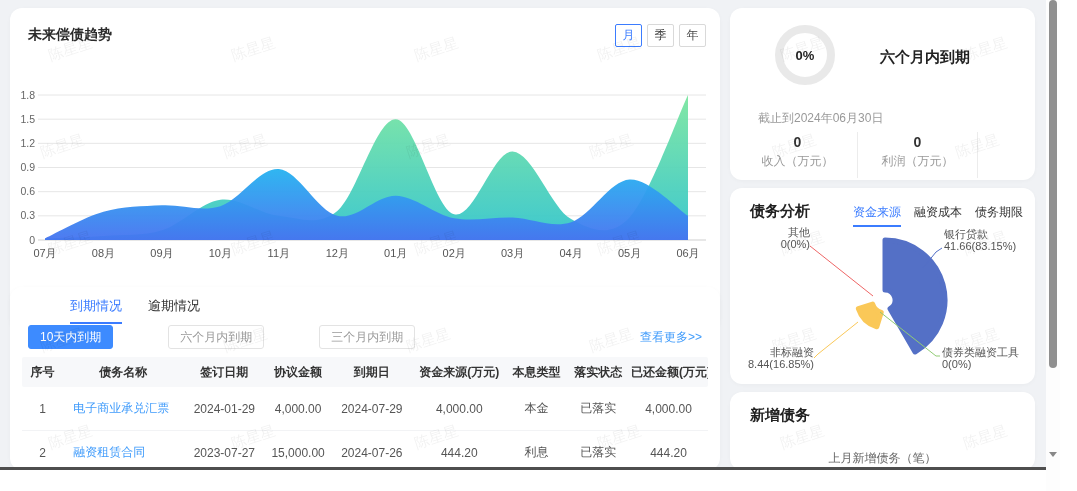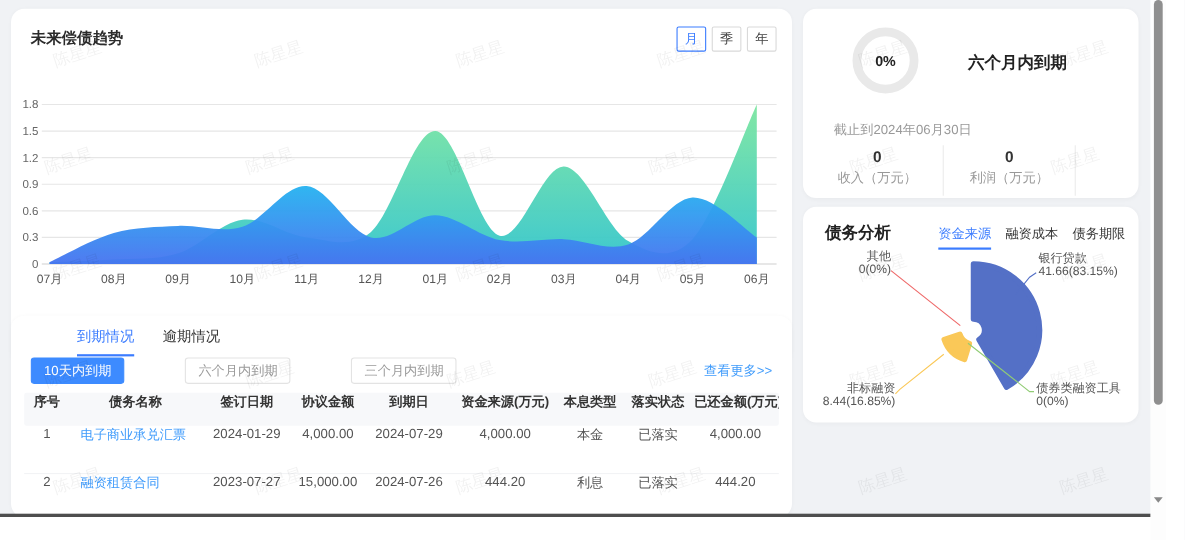--- a/index.html
+++ b/index.html
@@ -46,21 +46,21 @@
   .mt-tab.active { color:#3b7cff; border-bottom:2px solid #3b7cff;margin-left:40px; }
   .mt-filters { position:absolute; left:18px; top:38px; display:flex;gap:47px; }
   .mt-filter {
     height:24px; line-height:22px; padding:0 11px; font-size:12px; margin-right:8px;
     border:1px solid #e3e3e3; background:#fff; color:#9a9a9a; border-radius:3px; cursor:pointer;
   }
   .mt-filter.active { background:#3d8bff; border-color:#3d8bff; color:#fff; }
   .more-link { position:absolute; right:18px; top:42px; font-size:12px; color:#3f9bfb; cursor:pointer; }
 
   .debt-table { position:absolute; left:12px; right:12px; top:70px; font-size:12px; }
-  .dt-row { display:flex; align-items:flex-start; }
+  .dt-row { display:flex; align-items:center; }
   .dt-header { background:#f7f8fa; height:30px; font-weight:bold; color:#333; border-radius:2px; }
   .dt-body-row { height:44px; border-bottom:1px solid #f2f3f5; color:#555; }
   .dt-cell { text-align:center; padding:0 2px; overflow:hidden; white-space:nowrap; }
   .dt-cell.name { text-align:left; padding-left:10px; }
   .dt-link { color:#3f9bfb; cursor:pointer; }
 
   
   .gauge-wrap { position:absolute; left:44px; top:16px; width:62px; height:62px; }
   .gauge-text { position:absolute; left:0; top:0; width:62px; height:62px;
     display:flex; align-items:center; justify-content:center; font-size:13px; font-weight:bold; color:#222; }
@@ -242,20 +242,24 @@
         <text x="214" y="24" text-anchor="start" font-size="11" fill="#555">41.66(83.15%)</text>
         <polyline points="128,96 88,128 84,132" fill="none" stroke="#fac858" stroke-width="1"></polyline>
         <text x="84" y="130" text-anchor="end" font-size="11" fill="#555">非标融资</text>
         <text x="84" y="142" text-anchor="end" font-size="11" fill="#555">8.44(16.85%)</text>
         <polyline points="150,86 206,130 210,130" fill="none" stroke="#91cc75" stroke-width="1"></polyline>
         <text x="212" y="130" text-anchor="start" font-size="11" fill="#555">债券类融资工具</text>
         <text x="212" y="142" text-anchor="start" font-size="11" fill="#555">0(0%)</text>
       </svg>
   </div>
 
+  <div class="card card-newdebt">
+    <div class="newdebt-title">新增债务</div>
+    <div class="newdebt-caption">上月新增债务（笔）</div>
+  </div>
 
   <div id="watermarks">
       <div class="watermark" style="left: 48px; top: 40px;">陈星星</div>
       <div class="watermark" style="left: 231px; top: 40px;">陈星星</div>
       <div class="watermark" style="left: 414px; top: 40px;">陈星星</div>
       <div class="watermark" style="left: 597px; top: 40px;">陈星星</div>
       <div class="watermark" style="left: 780px; top: 40px;">陈星星</div>
       <div class="watermark" style="left: 963px; top: 40px;">陈星星</div>
       <div class="watermark" style="left: 40px; top: 137px;">陈星星</div>
       <div class="watermark" style="left: 223px; top: 137px;">陈星星</div>

